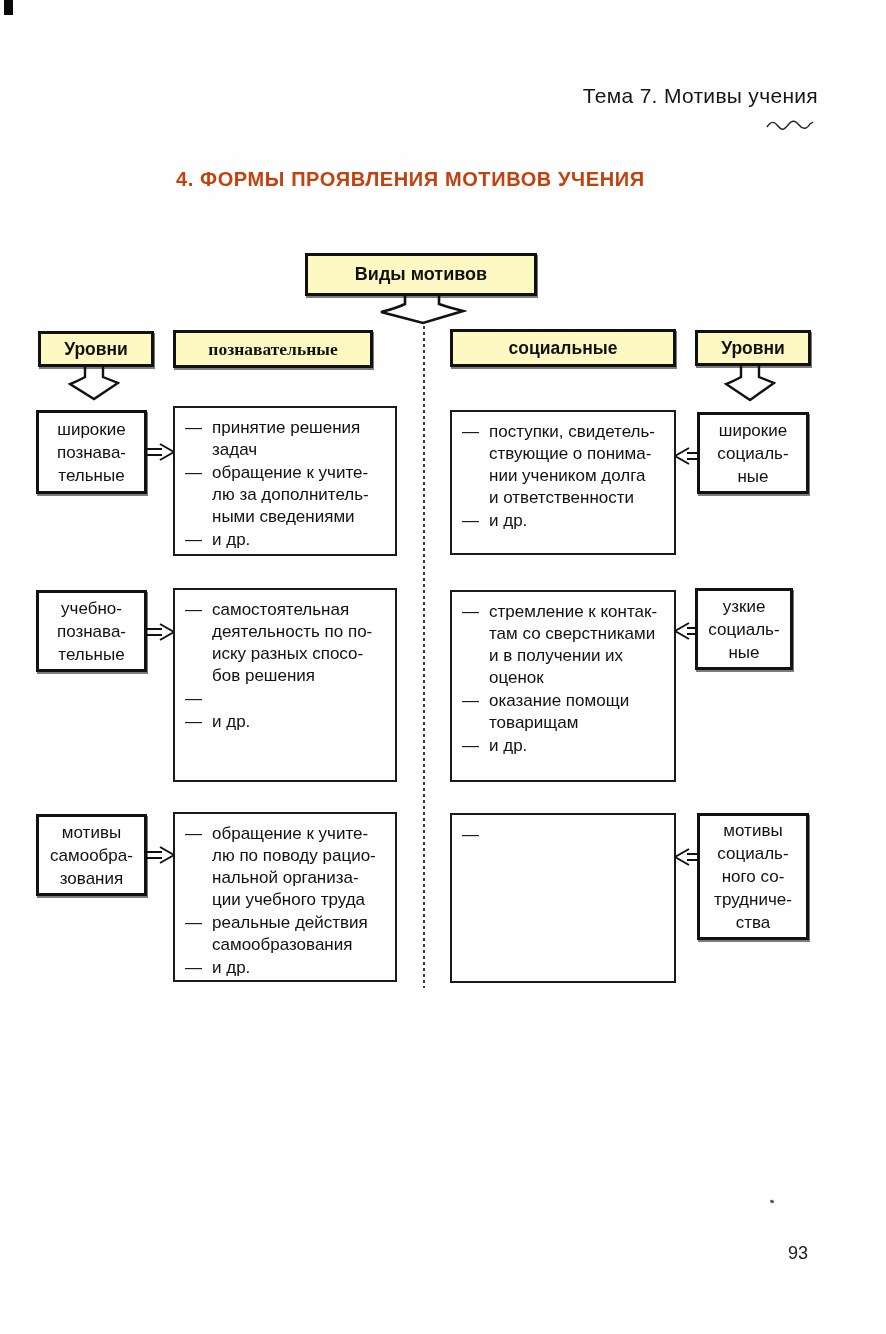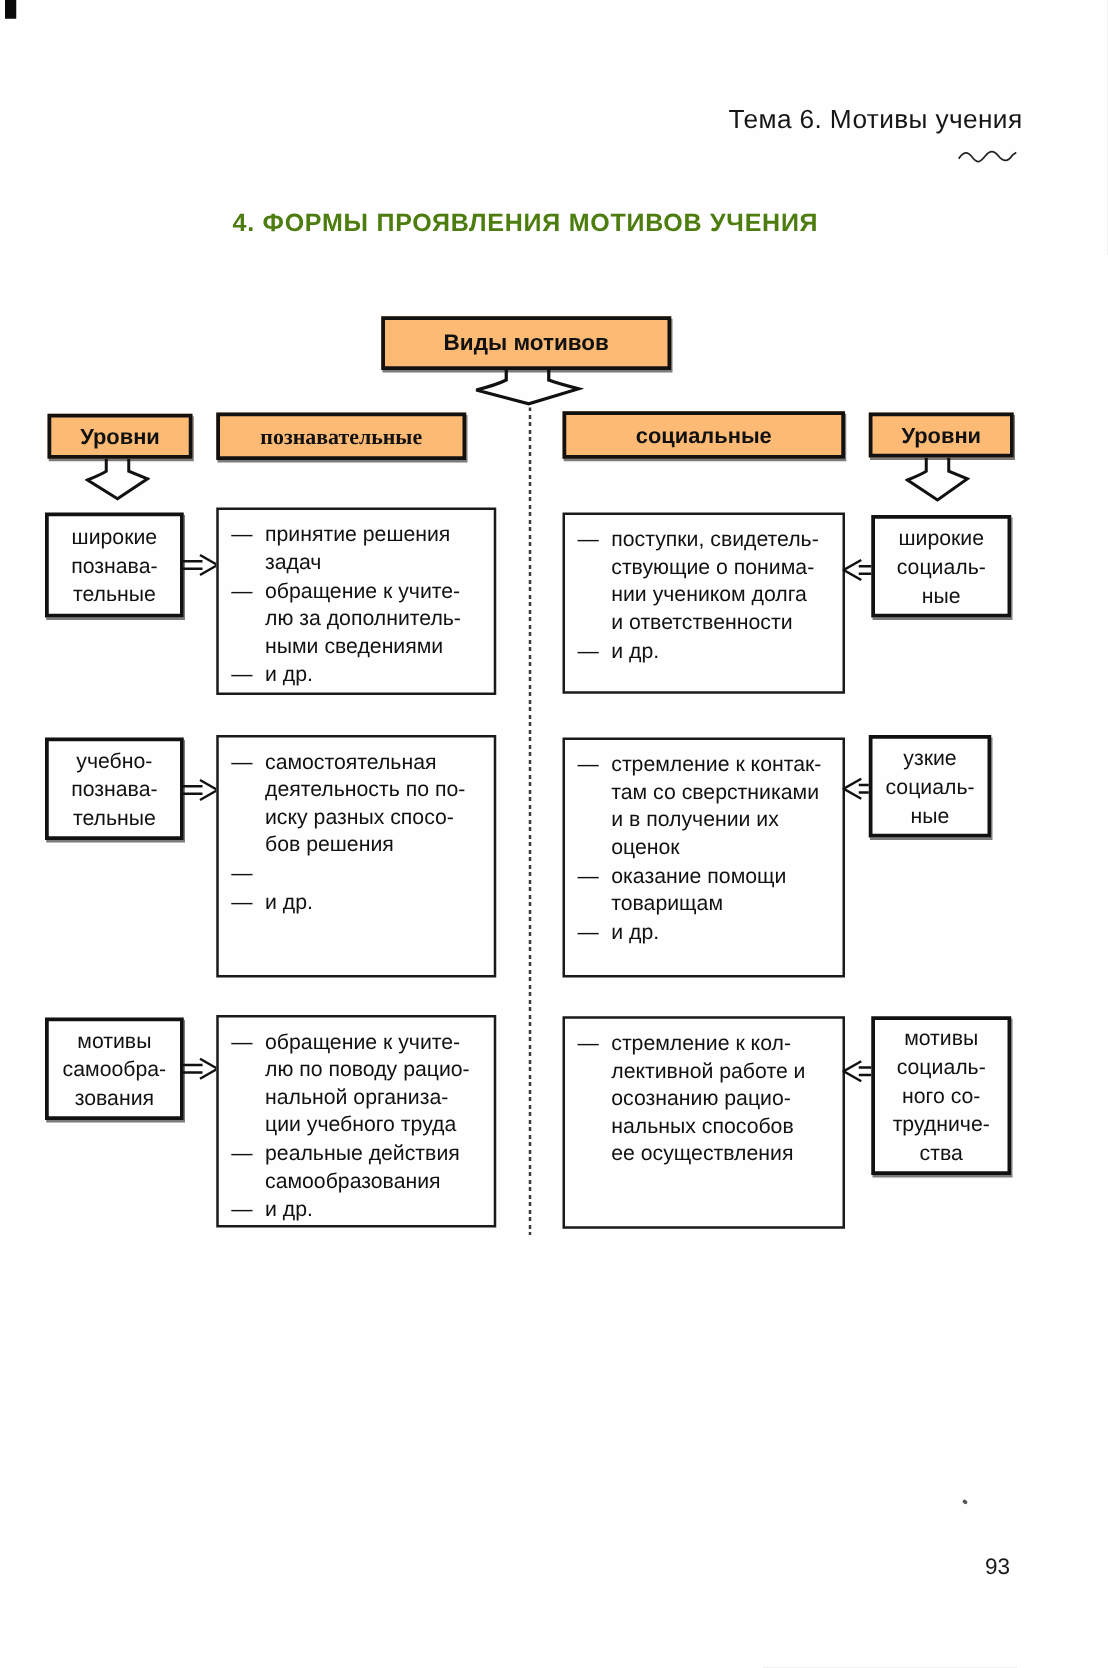--- a/index.html
+++ b/index.html
@@ -9,23 +9,23 @@
   }
   .abs{position:absolute;}
   .pre{white-space:pre-line;}
   
   .scan-mark{left:4px;top:0;width:9px;height:15px;background:#0a0a0a;}
   .stray-dot{left:770px;top:1200px;width:4px;height:3px;background:#555;border-radius:2px;transform:rotate(35deg);}
   
   .running-header{right:68px;top:84px;font-size:21px;letter-spacing:.3px;color:#161616;}
   .squiggle{right:72px;top:118px;}
   
-  .section-title{left:186px;top:168px;font-size:20px;font-weight:800;letter-spacing:.6px;color:#4d7c0f;}
-  
-  .hbox{border:3px solid #111;background:#fdba74;display:flex;align-items:center;justify-content:center;
+  .section-title{left:176px;top:168px;font-size:20px;font-weight:800;letter-spacing:.6px;color:#c2410c;}
+  
+  .hbox{border:3px solid #111;background:#fef9c3;display:flex;align-items:center;justify-content:center;
         font-weight:bold;font-size:17.5px;text-align:center;box-sizing:border-box;box-shadow:1px 2px 0 rgba(17,17,17,.55);}
   .lbox{border:3px solid #111;background:#fefefe;display:flex;align-items:center;justify-content:center;
         font-size:17px;line-height:23px;text-align:center;box-sizing:border-box;box-shadow:1px 2px 0 rgba(17,17,17,.55);}
   .cbox{border:2px solid #1a1a1a;background:#fefefe;box-sizing:border-box;padding:9px 6px 6px 10px;}
   .root-box{left:305px;top:253px;width:232px;height:43px;font-size:18px;}
   
   .item{display:flex;font-size:17px;line-height:22px;margin-bottom:1px;}
   .item .dash{flex:none;width:27px;}
   .item .itext{white-space:pre-line;}
   
@@ -34,21 +34,21 @@
   .page-number{left:788px;top:1243px;font-size:18px;color:#1a1a1a;}
   svg{display:block;}
 </style>
 </head>
 <body>
 
 <div class="page">
 
   <div class="abs scan-mark"></div>
 
-  <div class="abs running-header">Тема 6. Мотивы учения</div>
+  <div class="abs running-header">Тема 7. Мотивы учения</div>
 
   <div class="abs squiggle">
     <svg width="48" height="14" viewBox="0 0 48 14">
       <path d="M1,9 C5,3 8,3 12,8 S18,12 22,7 S29,2 33,7 S41,11 44,6 L47,4" fill="none" stroke="#222" stroke-width="1.4"></path>
     </svg>
   </div>
 
   <div class="abs section-title">4. ФОРМЫ ПРОЯВЛЕНИЯ МОТИВОВ УЧЕНИЯ</div>
 
   <div class="abs hbox root-box">
@@ -211,25 +211,20 @@
       <path d="M29,7 L13,7 M29,13 L13,13 M15,2 L1,10 L15,18" fill="none" stroke="#111" stroke-width="2"></path>
     </svg>
   </div>
   <div class="abs lbox pre" style="left:695px;top:588px;width:98px;height:82px;">узкие
 социаль-
 ные</div>
 
   <div class="abs cbox" style="left:450px;top:813px;width:226px;height:170px;">
     <div class="item">
       <span class="dash">—</span>
-      <span class="itext">стремление к кол-
-лективной работе и
-осознанию рацио-
-нальных способов
-ее осуществления</span>
     </div>
   </div>
   <div class="abs" style="left:674px;top:847px;">
     <svg width="30" height="20" viewBox="0 0 30 20">
       <path d="M29,7 L13,7 M29,13 L13,13 M15,2 L1,10 L15,18" fill="none" stroke="#111" stroke-width="2"></path>
     </svg>
   </div>
   <div class="abs lbox pre" style="left:697px;top:813px;width:112px;height:127px;">мотивы
 социаль-
 ного со-

